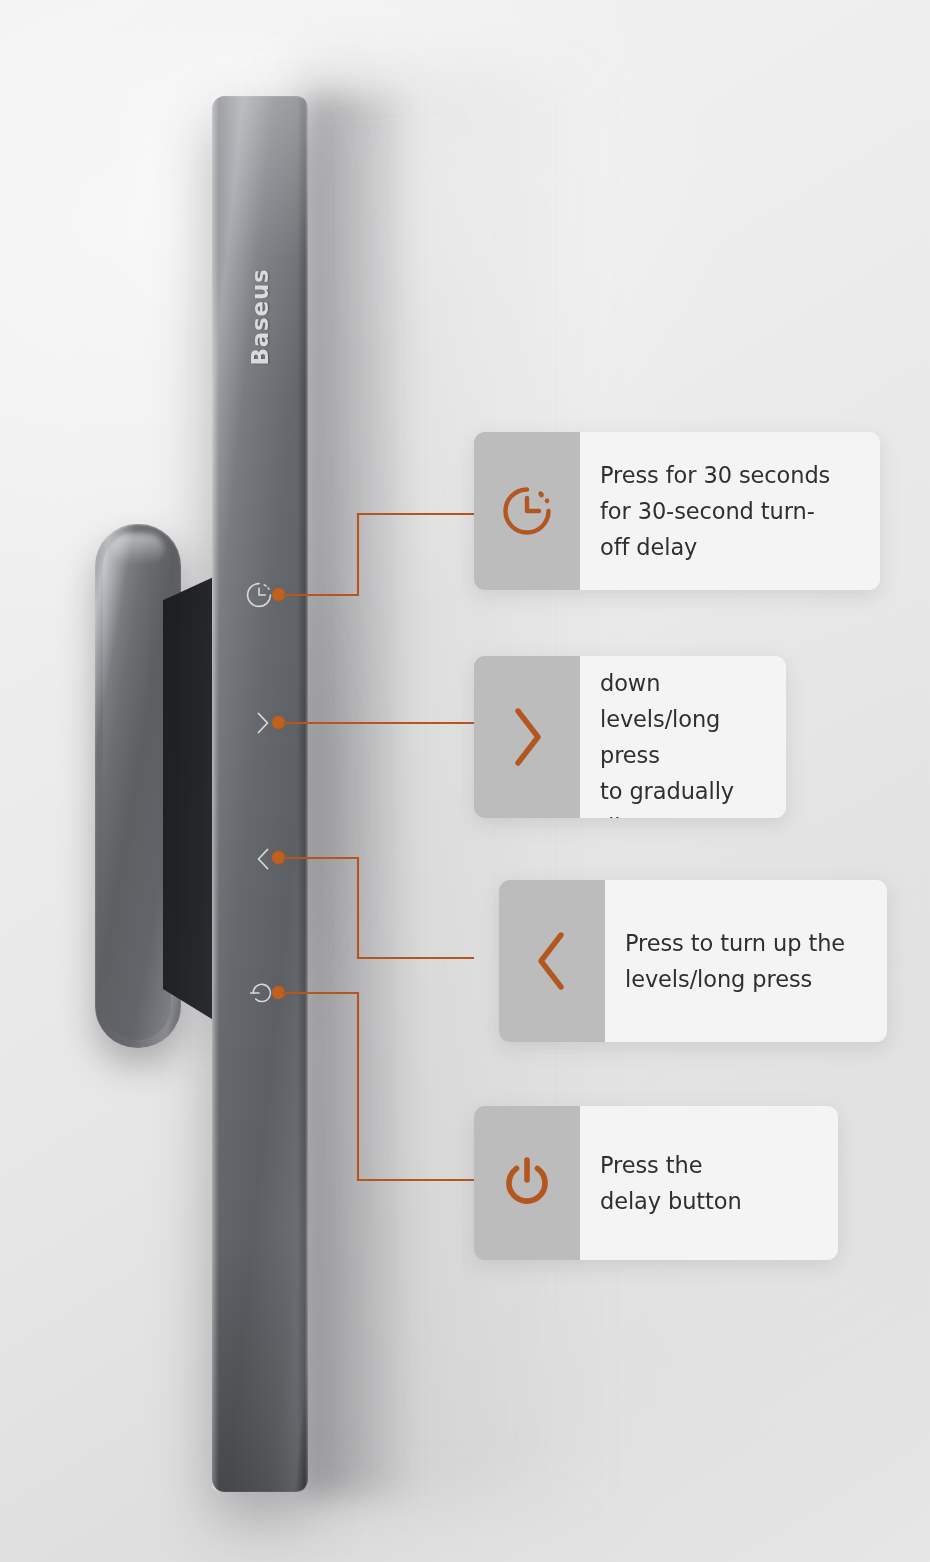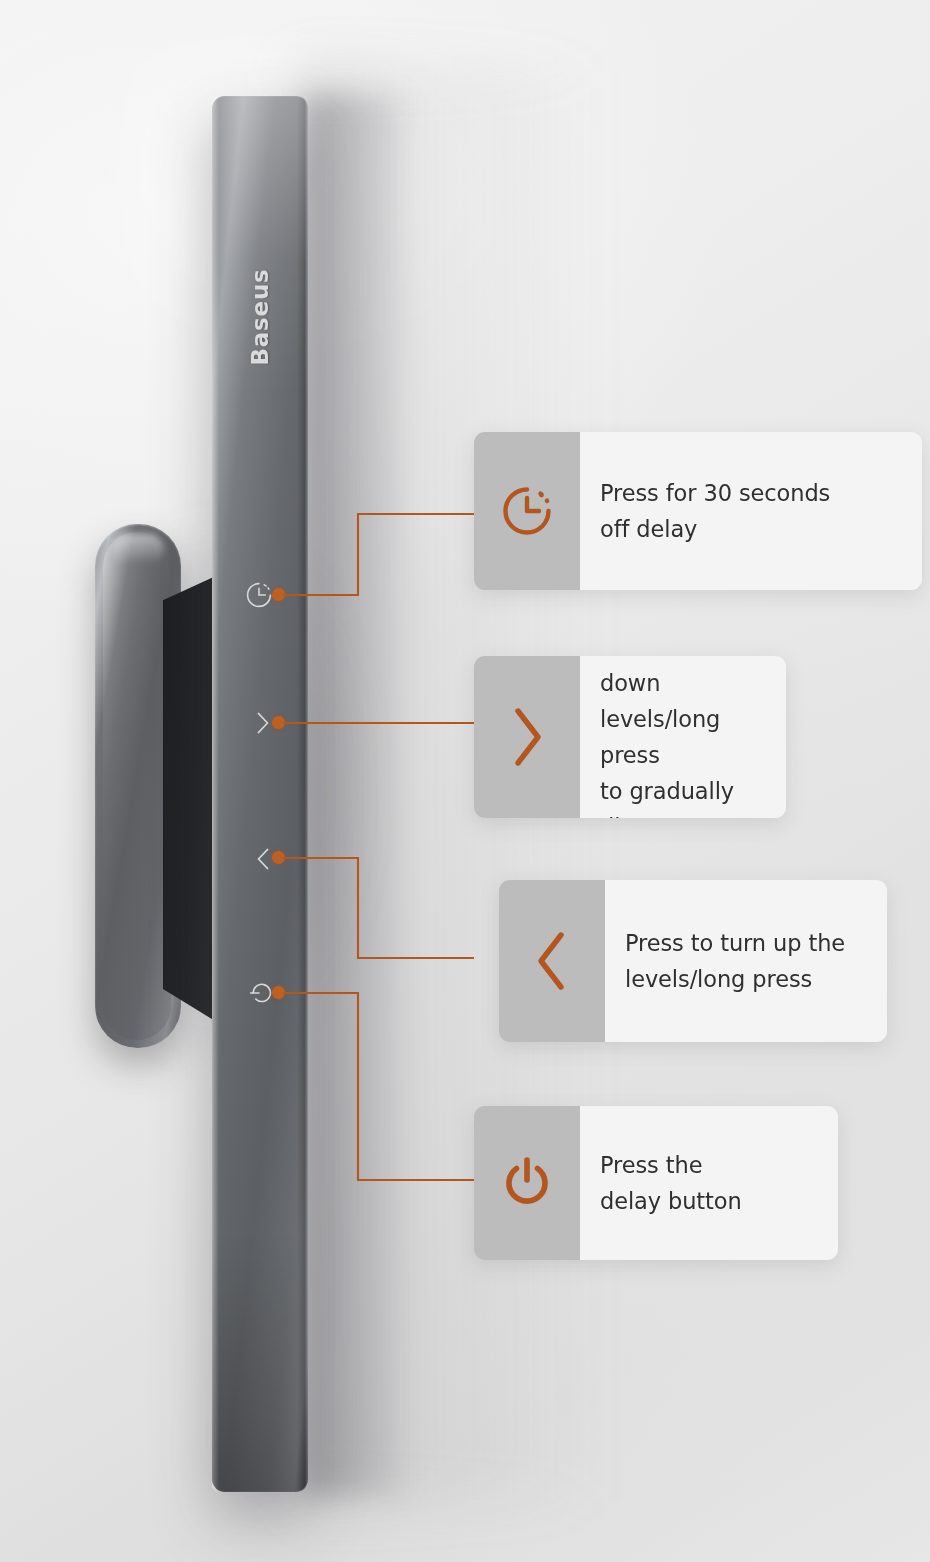--- a/index.html
+++ b/index.html
@@ -223,21 +223,21 @@
   .callout-text p {
     margin: 0;
     color: #2f2f2f;
     font-size: 22.5px;
     line-height: 36px;
     font-family: "DejaVu Sans", sans-serif;
     font-weight: 400;
     letter-spacing: -0.1px;
   }
 
-  #callout-timer   { left: 474px; top: 432px;  width: 448px; height: 158px; }
+  #callout-timer   { left: 474px; top: 432px;  width: 406px; height: 158px; }
   #callout-dim     { left: 474px; top: 656px;  width: 312px; height: 162px; }
   #callout-bright  { left: 499px; top: 880px;  width: 388px; height: 162px; }
   #callout-power   { left: 474px; top: 1106px; width: 364px; height: 154px; }
 </style>
 </head>
 <body>
 
 <div id="scene">
 
   <div class="wall-shadow" id="shadow-top-glow"></div>
@@ -307,20 +307,21 @@
         <svg width="62" height="62" viewBox="0 0 62 62" fill="none" stroke="#b4561f" stroke-width="4.4" stroke-linecap="round" stroke-linejoin="round">
           <path d="M31 9.5 a21.5 21.5 0 1 0 21.5 21.5"></path>
           <path d="M44.5 13.6 a21.5 21.5 0 0 1 6.6 7.4" stroke-dasharray="0.5 9"></path>
           <circle cx="45.5" cy="15" r="2.4" fill="#b4561f" stroke="none"></circle>
           <path d="M31 18 V31 H43"></path>
         </svg>
       </span>
     </div>
     <div class="callout-text">
       <p>Press for 30 seconds</p>
+      <p>for 30-second turn-</p>
       <p>off delay</p>
     </div>
   </div>
 
   <div class="callout" id="callout-dim">
     <div class="callout-icon">
       <span>
         <svg width="50" height="66" viewBox="0 0 50 66" fill="none" stroke="#b4561f" stroke-width="5.4" stroke-linecap="round" stroke-linejoin="round">
           <path d="M16 7 L36 33 L16 59"></path>
         </svg>

